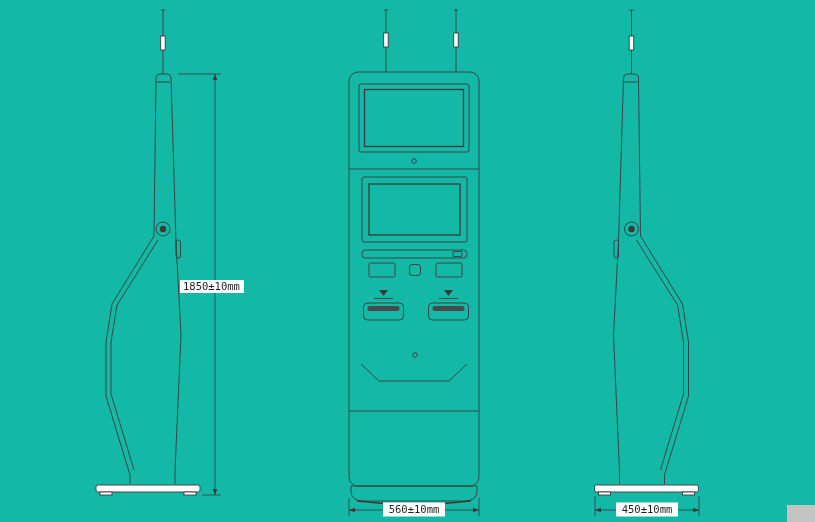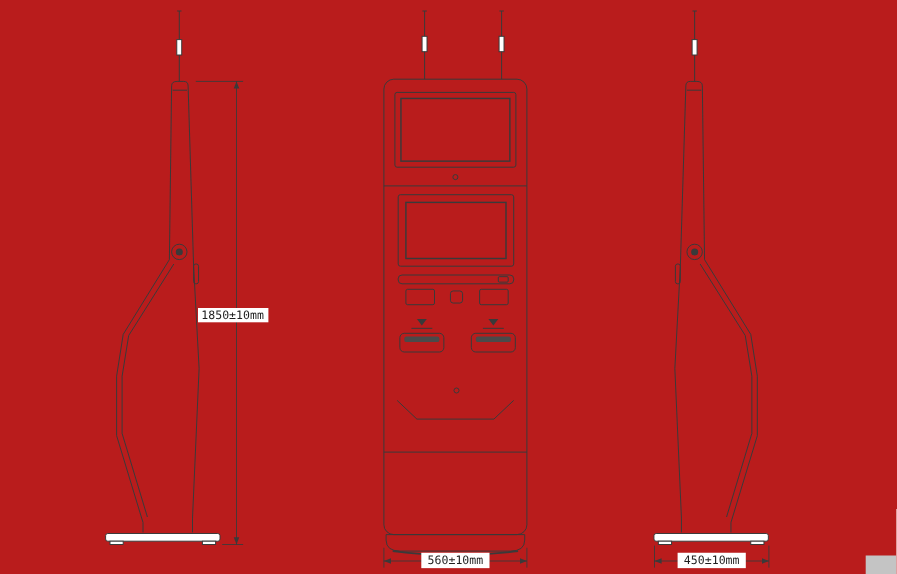--- a/index.html
+++ b/index.html
@@ -1,19 +1,19 @@
 <!DOCTYPE html>
 <html><head>
 <meta charset="utf-8">
 <style>
   html,body{margin:0;padding:0;background:#ffffff;}
   .canvas{
     position:relative;
     width:815px;height:522px;
-    background:#b91c1c;
+    background:#14b8a6;
     overflow:hidden;
     font-family:"DejaVu Sans Mono", monospace;
   }
   svg{display:block;}
   .dim-text{
     font-family:"DejaVu Sans Mono", monospace;
     font-size:10.5px;
     fill:#1f1f1f;
   }
   .halo{fill:#ffffff;stroke:none;}

